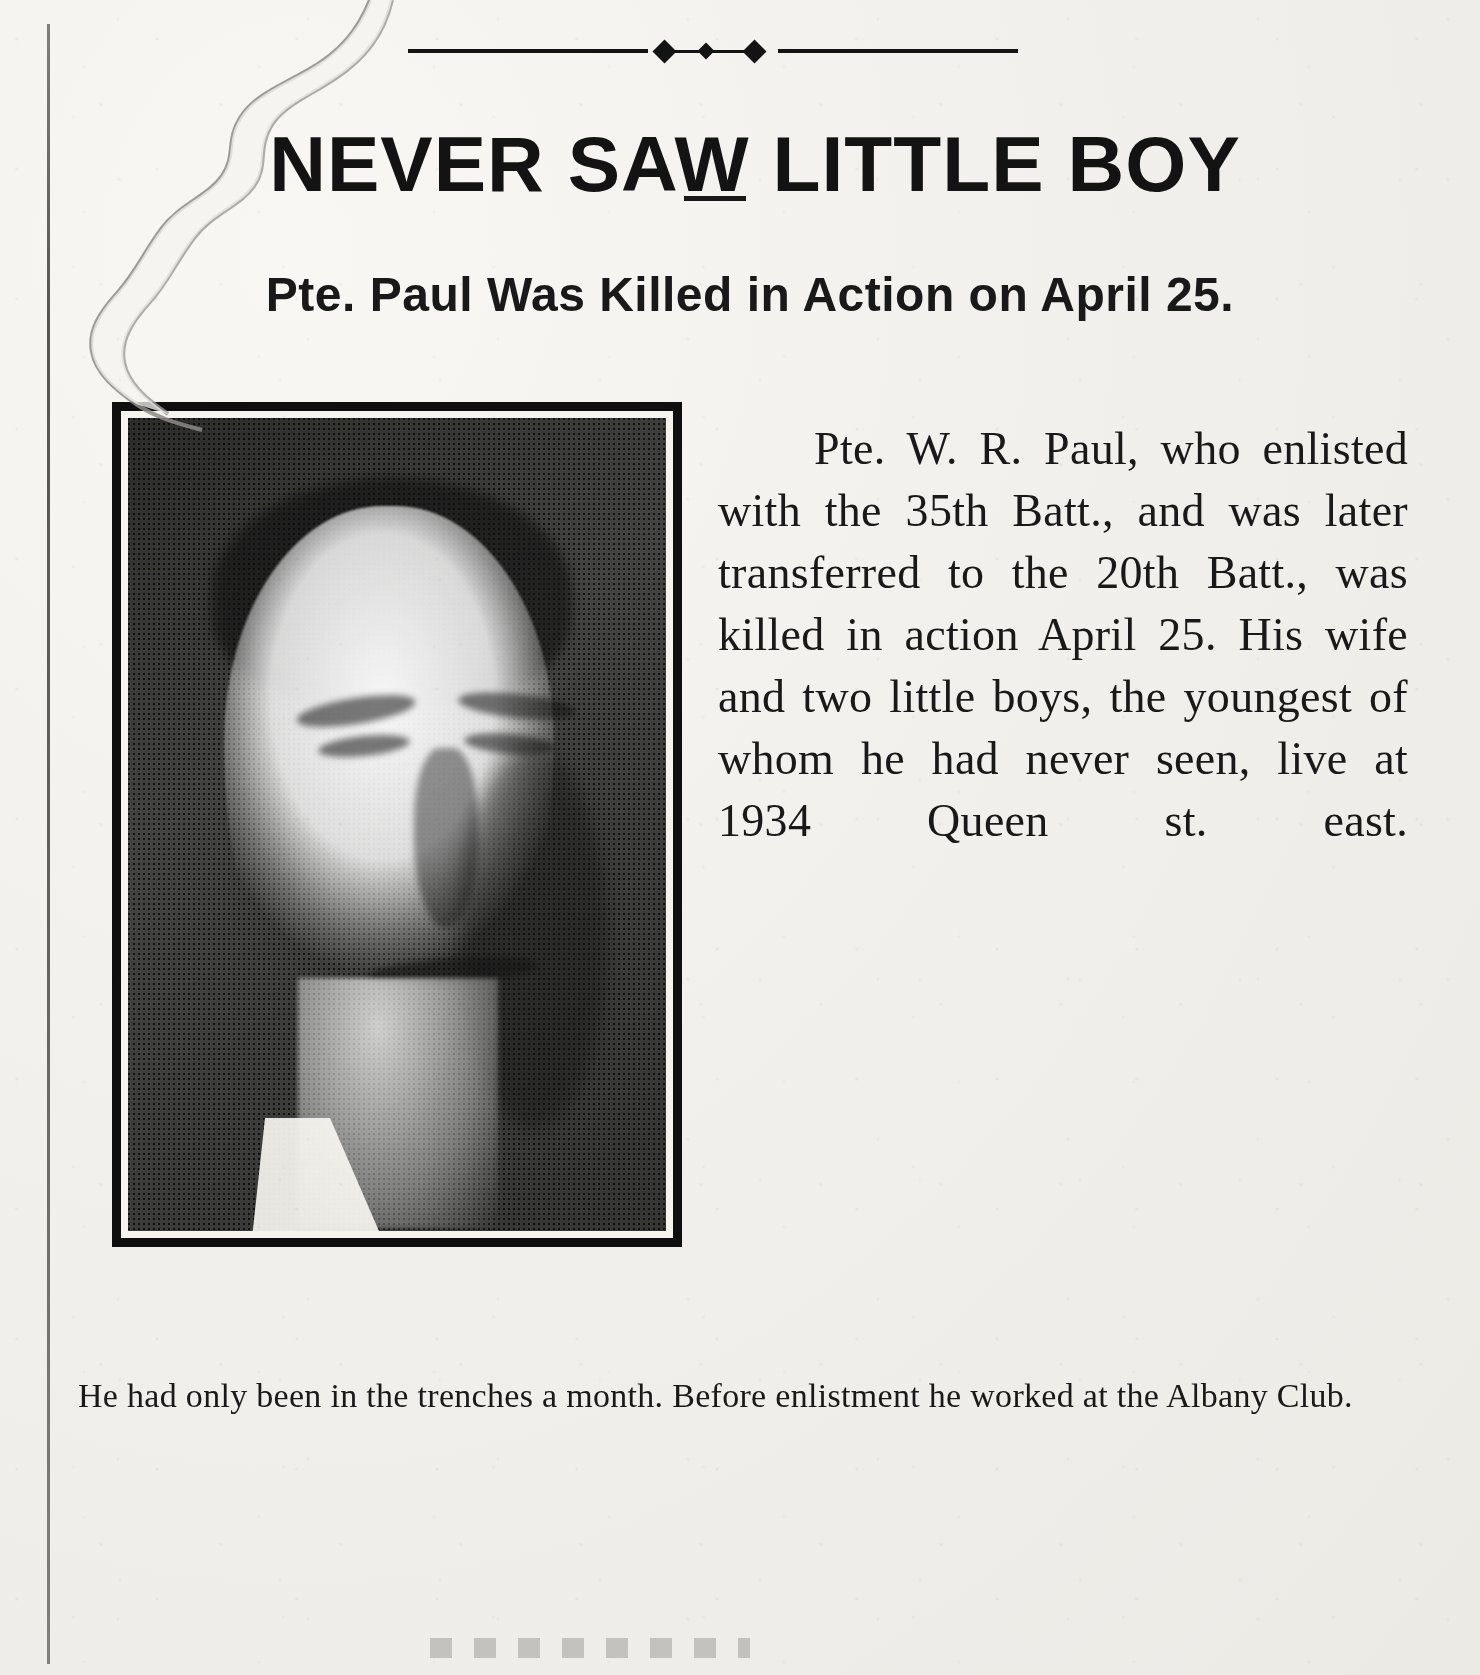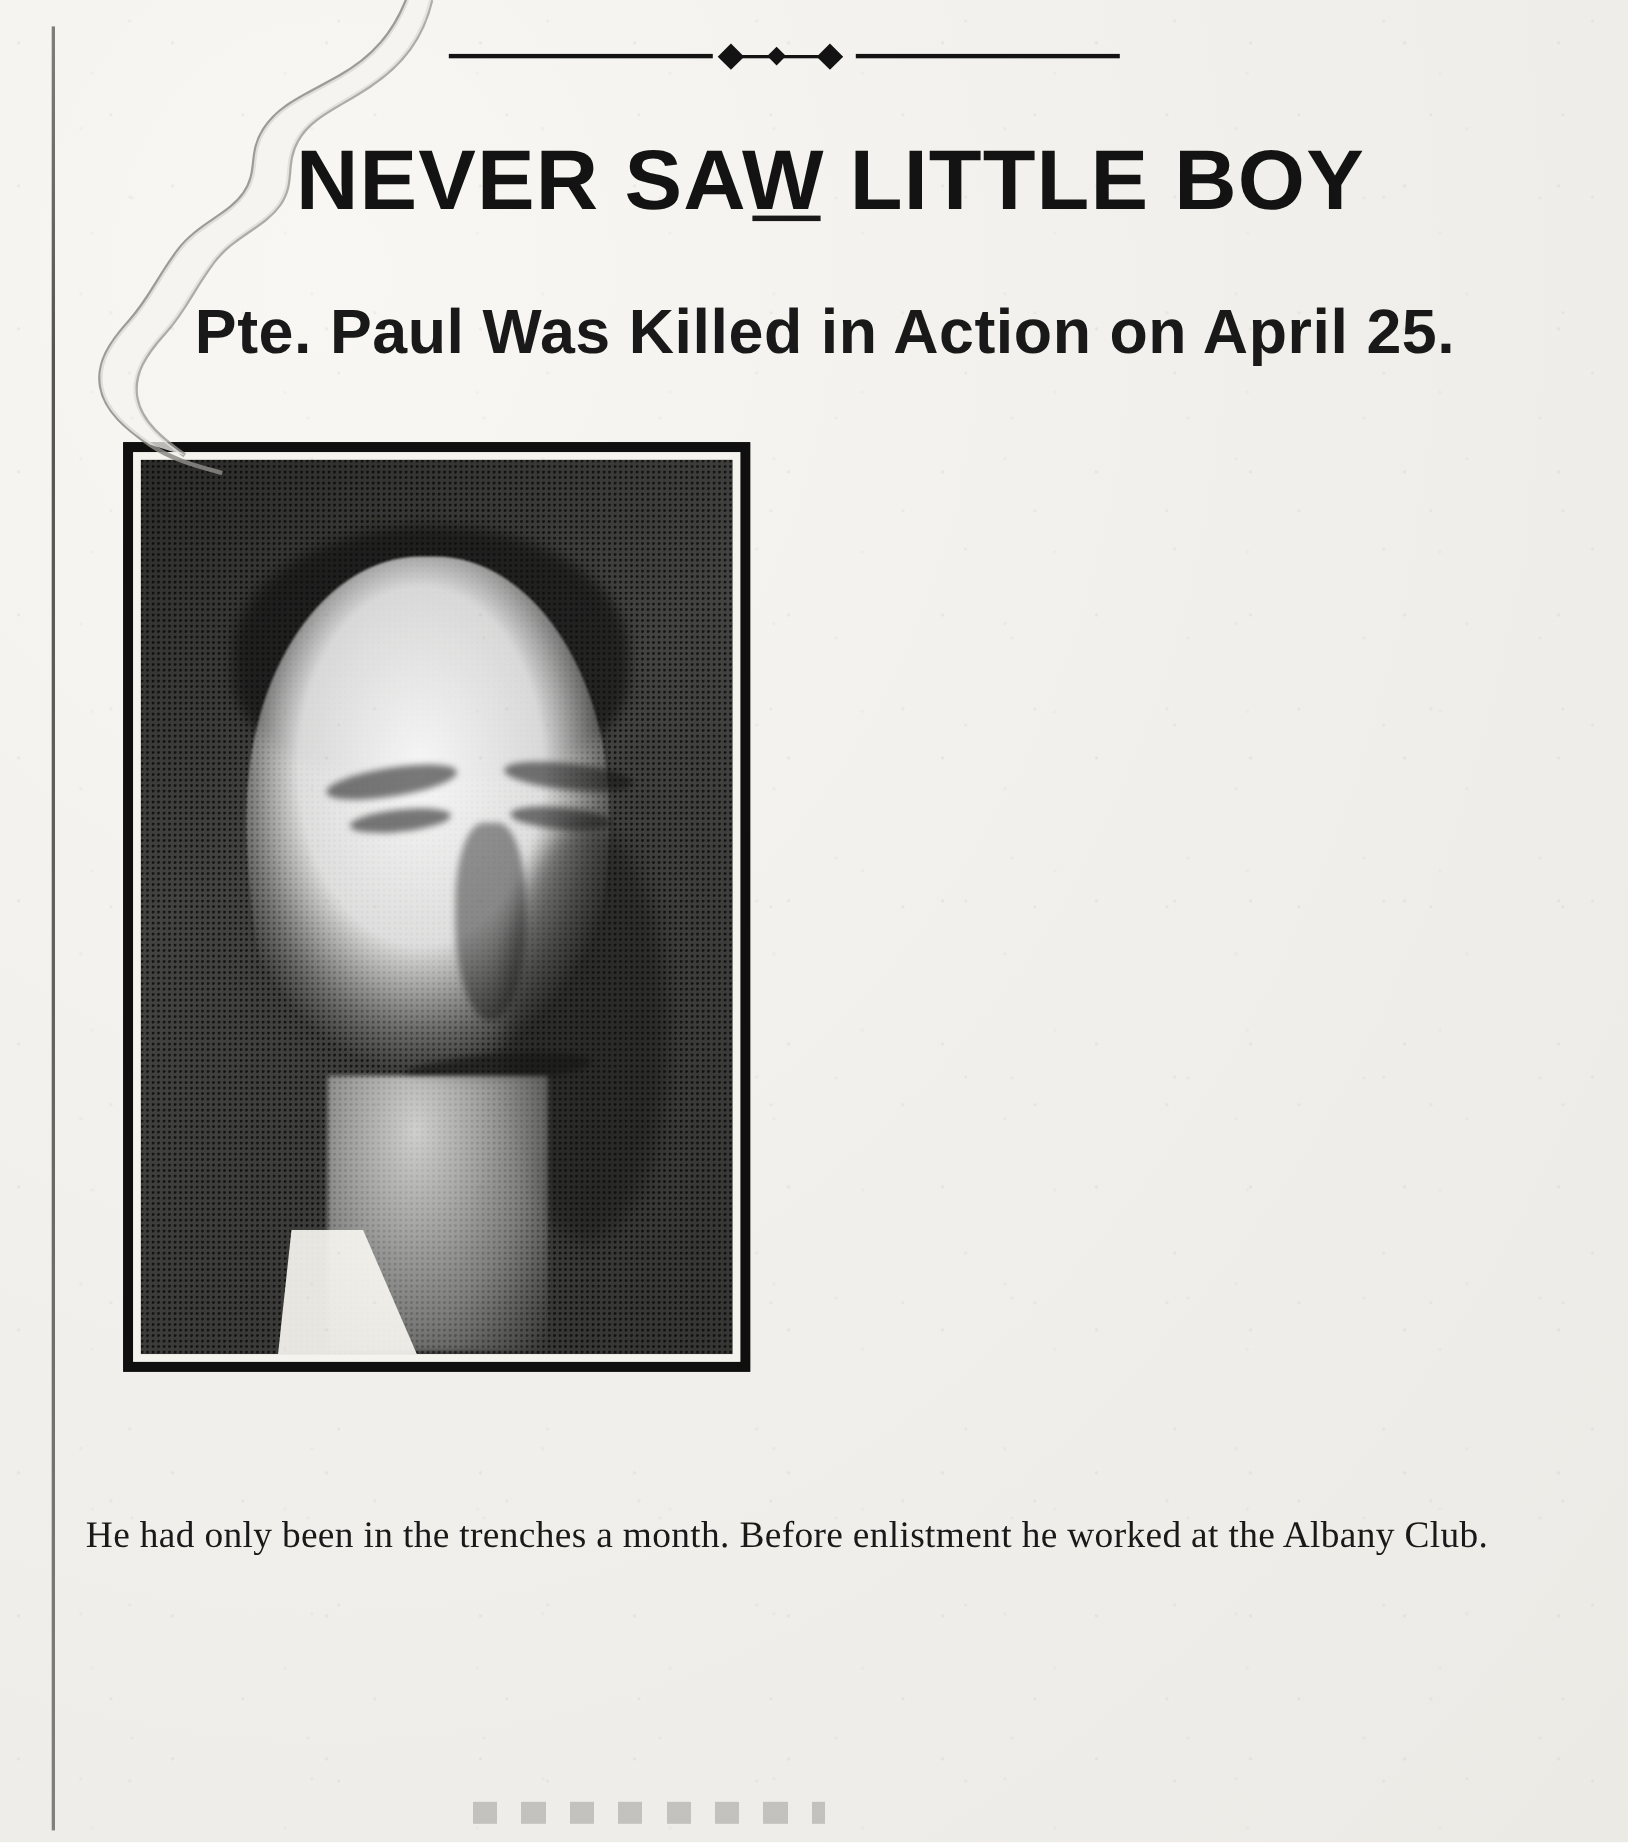--- a/index.html
+++ b/index.html
@@ -115,21 +115,21 @@
   }
 
   
   #subhead {
     position: absolute;
     left: 80px;
     top: 222px;
     width: 1340px;
     text-align: center;
     font-family: "Liberation Sans", sans-serif;
-    font-size: 57px;
+    font-size: 48px;
     line-height: 66px;
     color: #1b1b1b;
     letter-spacing: .5px;
   }
 
   
   #photo-frame {
     position: absolute;
     left: 112px;
     top: 402px;
@@ -298,20 +298,21 @@
       <div id="brow-r" class="shadow"></div>
       <div id="eye-l" class="shadow"></div>
       <div id="eye-r" class="shadow"></div>
       <div id="nose" class="shadow"></div>
       <div id="mouth" class="shadow"></div>
       <div id="neck"></div>
       <div id="collar"></div>
     </div>
   </div>
 
+  <p id="col-right">Pte. W. R. Paul, who enlisted with the 35th Batt., and was later transferred to the 20th Batt., was killed in action April 25. His wife and two little boys, the youngest of whom he had never seen, live at 1934 Queen st. east.</p>
 
   <p id="col-bottom">He had only been in the trenches a month. Before enlistment he worked at the Albany Club.</p>
 
   <div id="cut-line"></div>
 
   <div id="ribbon">
     <svg width="420" height="470" viewBox="0 0 420 470" fill="none">
       <path d="M330 0 C318 30 300 52 268 70 C236 88 214 96 200 118 C186 140 196 156 182 176 C168 196 140 204 122 228 C104 252 96 272 78 292 C60 312 48 330 52 352 C56 374 76 390 96 404 C116 418 140 424 162 430" stroke="#8b8a86" stroke-width="4" fill="none" opacity="0.85"></path>
       <path d="M352 0 C344 34 326 58 296 78 C266 98 242 106 230 128 C218 150 228 166 214 186 C200 206 172 214 154 238 C136 262 128 282 110 302 C92 322 80 340 84 362 C88 384 108 400 128 414" stroke="#9a9995" stroke-width="4" fill="none" opacity="0.8"></path>
       <path d="M330 0 C318 30 300 52 268 70 C236 88 214 96 200 118 C186 140 196 156 182 176 C168 196 140 204 122 228 C104 252 96 272 78 292 C60 312 48 330 52 352 C56 374 76 390 96 404 L128 414 C108 400 88 384 84 362 C80 340 92 322 110 302 C128 282 136 262 154 238 C172 214 200 206 214 186 C228 166 218 150 230 128 C242 106 266 98 296 78 C326 58 344 34 352 0 Z" fill="#f3f2ee" opacity="0.75"></path>

